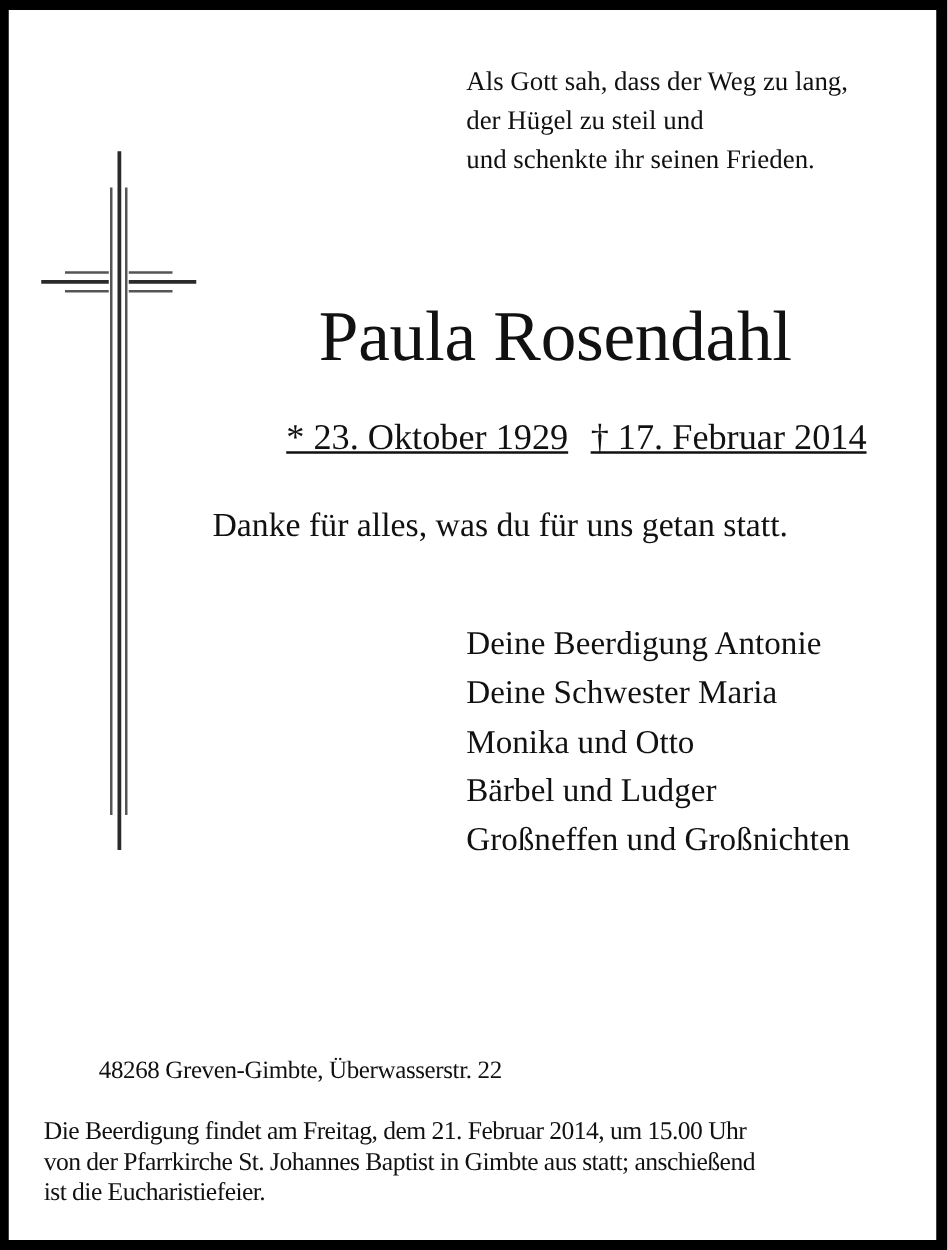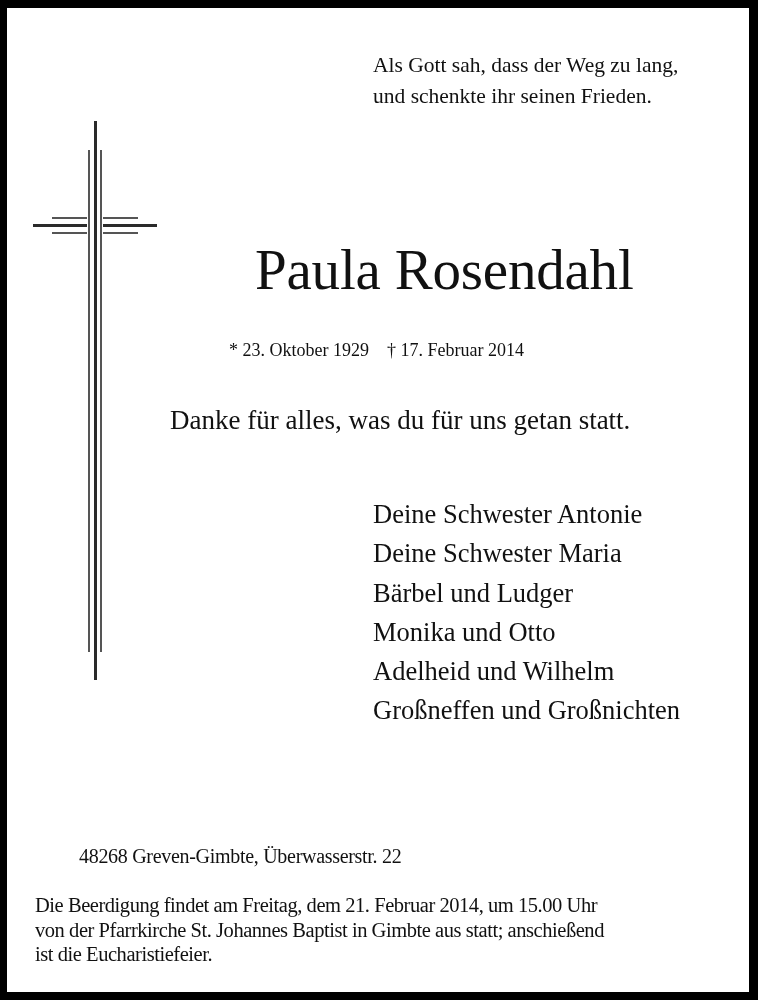--- a/index.html
+++ b/index.html
@@ -47,22 +47,23 @@
       top: 235px;
       font-size: 57px;
       line-height: 70px;
       letter-spacing: -0.2px;
       margin-left: 12px;
     }
 
     .dates {
       left: 229px;
       top: 336px;
-      font-size: 18px;
+      font-size: 29px;
       line-height: 28px;
+      text-decoration: underline;
     }
     .dates .sep { display: inline-block; width: 18px; }
 
     .thanks {
       left: 170px;
       top: 404px;
       font-size: 27px;
       line-height: 32px;
     }
 
@@ -111,37 +112,37 @@
 
   <div class="cross-line cross-thin" style="left:52px; top:217px; width:35px; height:2px;"></div>
   <div class="cross-line cross-thin" style="left:103px; top:217px; width:35px; height:2px;"></div>
 
   <div class="cross-line cross-thin" style="left:52px; top:232px; width:35px; height:2px;"></div>
   <div class="cross-line cross-thin" style="left:103px; top:232px; width:35px; height:2px;"></div>
 </div>
 
 <div class="abs poem">
   <div>Als Gott sah, dass der Weg zu lang,</div>
+  <div>der Hügel zu steil und</div>
   <div>und schenkte ihr seinen Frieden.</div>
 </div>
 
 <div class="abs name">Paula Rosendahl</div>
 
 <div class="abs dates">
   <span>* 23. Oktober 1929</span><span class="sep"></span><span>† 17. Februar 2014</span>
 </div>
 
 <div class="abs thanks">Danke für alles, was du für uns getan statt.</div>
 
 <div class="abs family">
-  <div>Deine Schwester Antonie</div>
+  <div>Deine Beerdigung Antonie</div>
   <div>Deine Schwester Maria</div>
+  <div>Monika und Otto</div>
   <div>Bärbel und Ludger</div>
-  <div>Monika und Otto</div>
-  <div>Adelheid und Wilhelm</div>
   <div>Großneffen und Großnichten</div>
 </div>
 
 <div class="abs address">48268 Greven-Gimbte, Überwasserstr. 22</div>
 
 <div class="abs funeral">
   <div>Die Beerdigung findet am Freitag, dem 21. Februar 2014, um 15.00 Uhr</div>
   <div>von der Pfarrkirche St. Johannes Baptist in Gimbte aus statt; anschießend</div>
   <div>ist die Eucharistiefeier.</div>
 </div>

